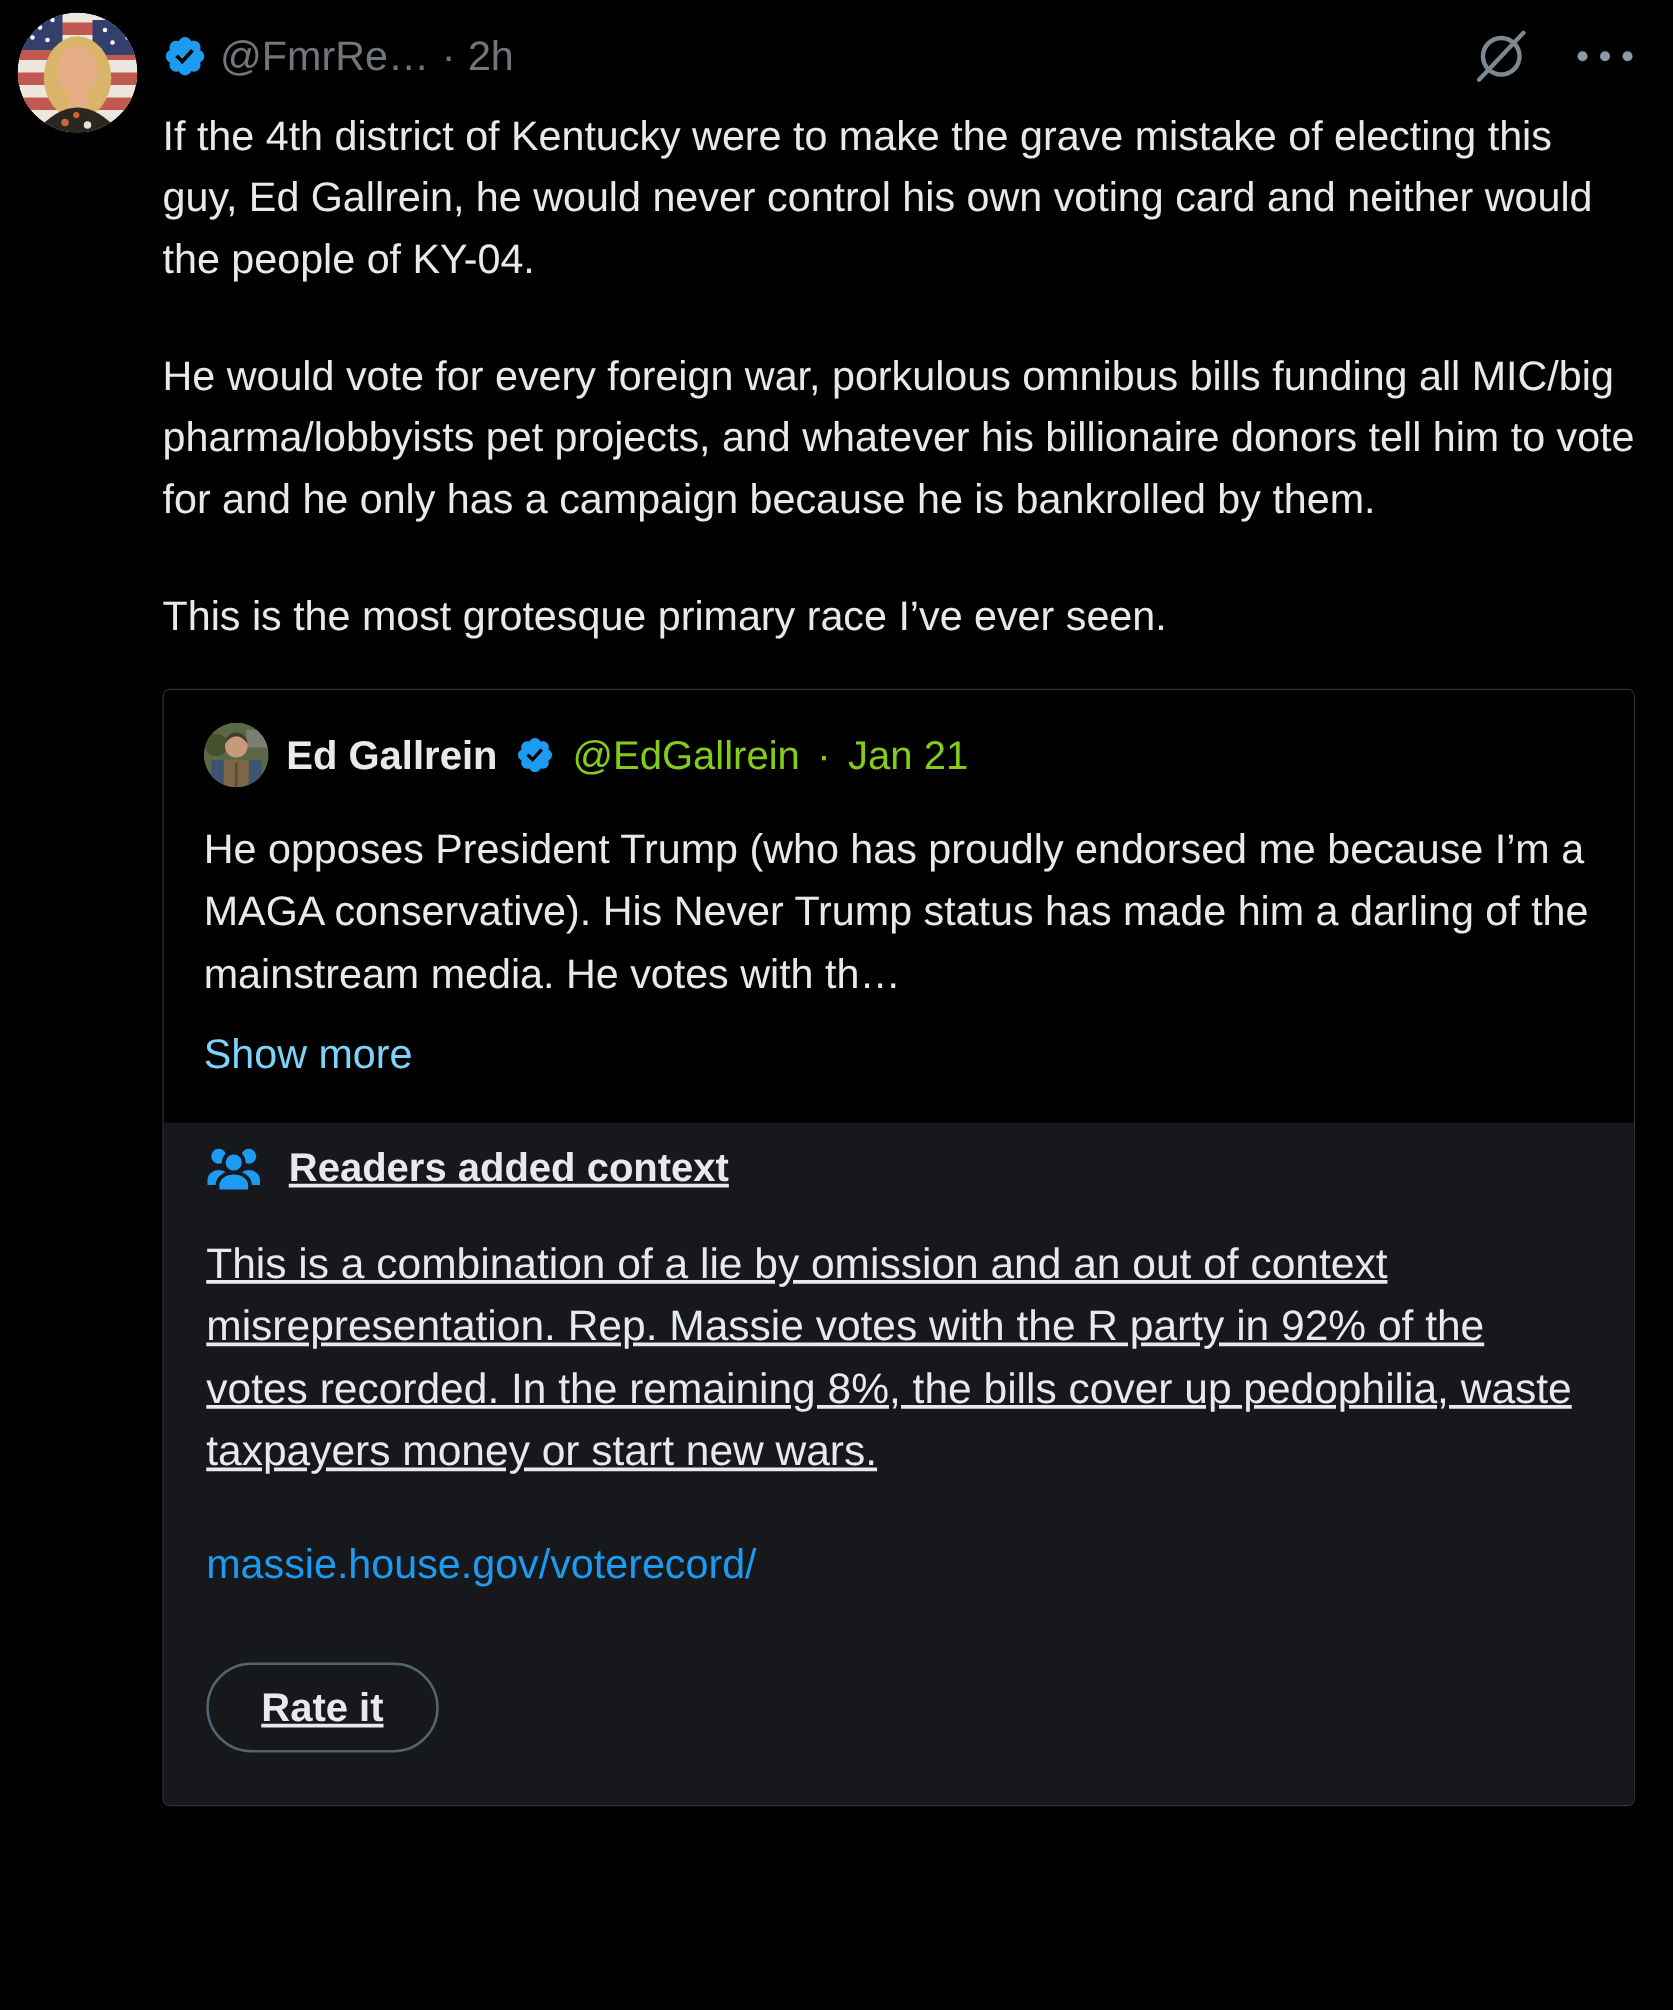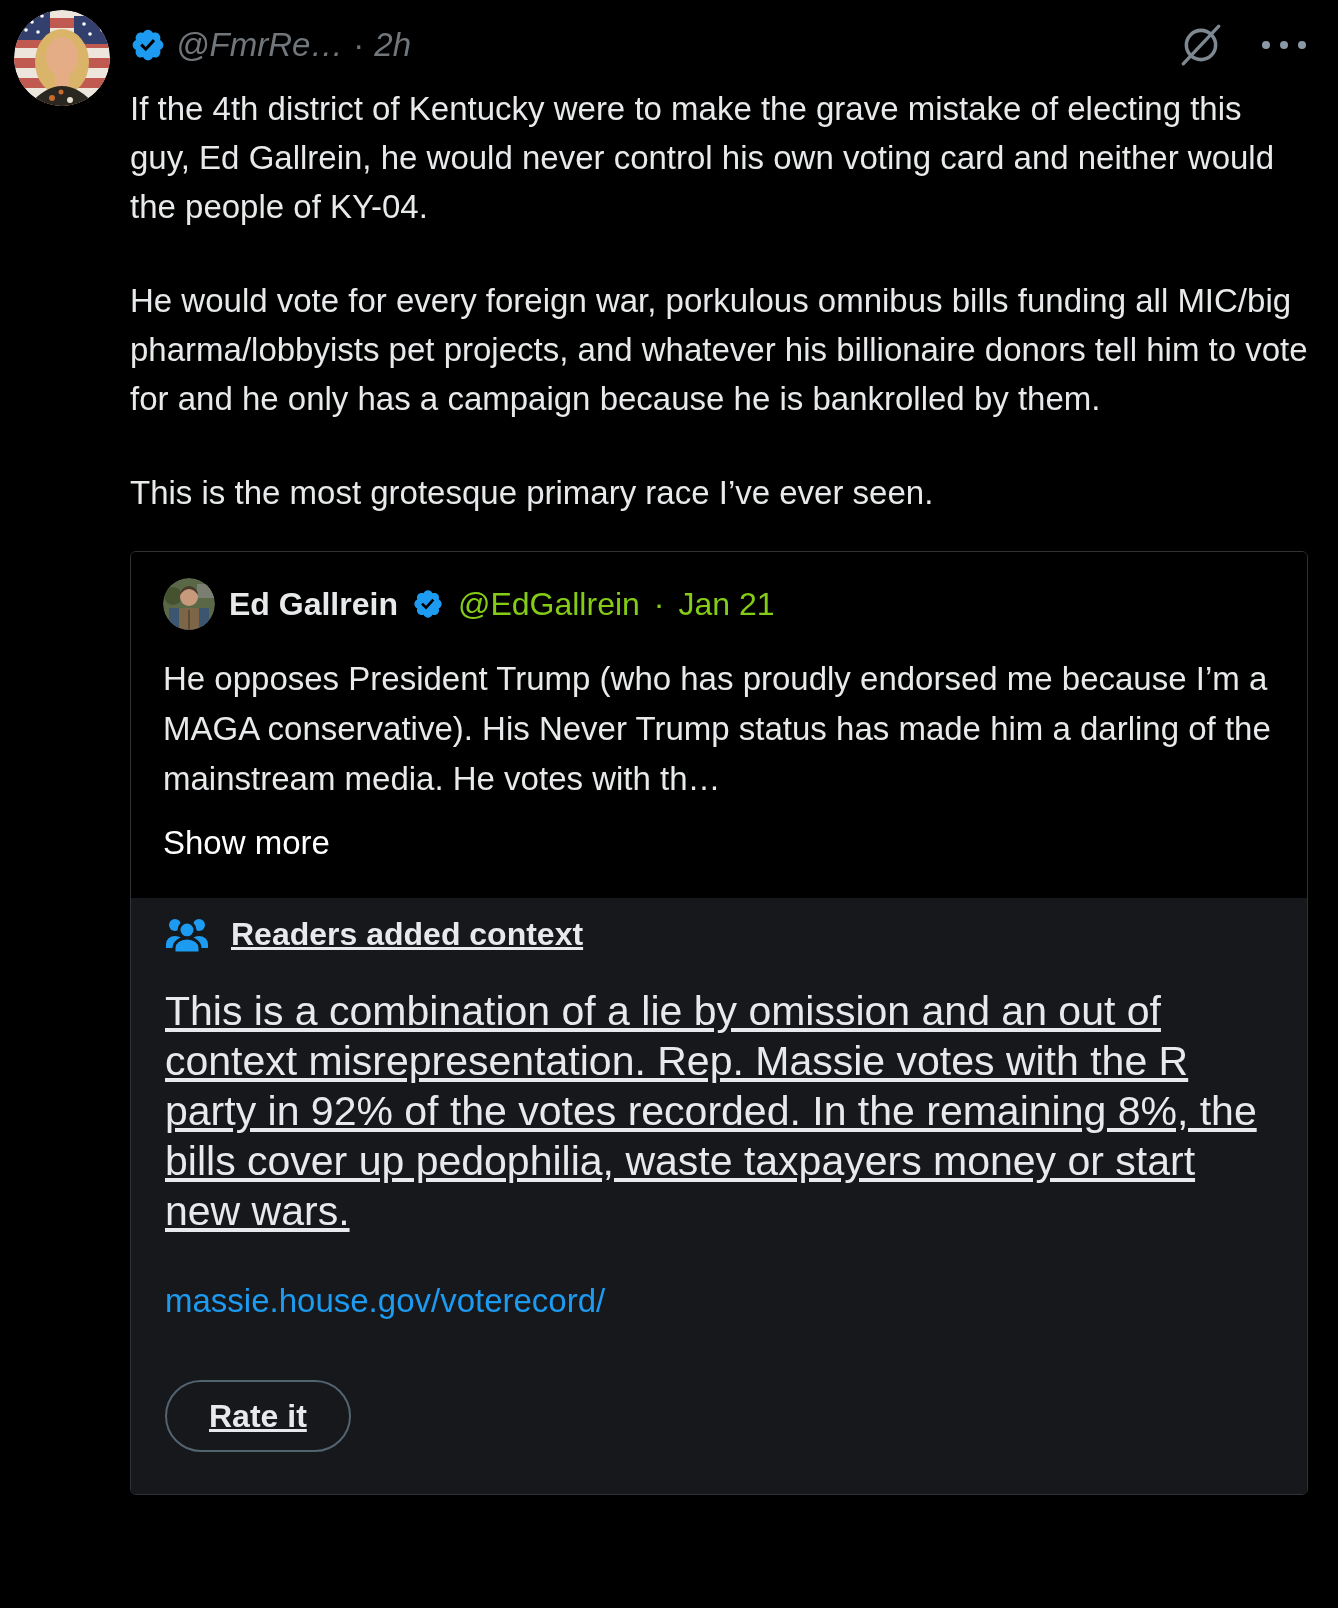--- a/index.html
+++ b/index.html
@@ -15,21 +15,21 @@
     width: 96px; height: 96px; border-radius: 50%; overflow: hidden;
     cursor: pointer;
   }
   .content { margin-left: 130px; margin-right: 30px; padding-top: 22px; }
 
   
   .header-row { display: flex; align-items: center; column-gap: 10px; font-size: 33px; line-height: 44px; white-space: nowrap; }
   .display-name { font-weight: 700; color: #e7e9ea; cursor: pointer; }
   .badge { width: 36px; height: 36px; flex: 0 0 auto; }
   .handle, .sep, .time { color: #71767b; }
-  .handle, .time { cursor: pointer; font-style: italic; }
+  .handle, .time { cursor: pointer; }
   .header-actions { margin-left: auto; display: flex; align-items: center; gap: 36px; }
   .icon-btn { background: none; border: none; cursor: pointer; display: flex; align-items: center; padding: 0; }
 
   
   .tweet-body { margin-top: 16px; font-size: 33px; line-height: 49px; color: #e7e9ea; }
   .tweet-body p { margin-bottom: 45px; }
   .tweet-body p:last-child { margin-bottom: 0; }
 
   
   .quote-card {
@@ -38,28 +38,28 @@
   }
   .quote-main { padding: 26px 32px 30px; background: #000; }
   .quote-header { display: flex; align-items: center; gap: 14px; font-size: 32px; white-space: nowrap; }
   .avatar-quote { width: 52px; height: 52px; border-radius: 50%; overflow: hidden; flex: 0 0 auto; }
   .q-name { font-weight: 700; color: #e7e9ea; }
   .badge-sm { width: 32px; height: 32px; flex: 0 0 auto; }
   .q-meta { color: #84cc16; }
   .quote-body { margin-top: 24px; font-size: 33px; line-height: 50px; color: #e7e9ea; }
   .quote-body p { margin-bottom: 50px; }
   .quote-body p:last-child { margin-bottom: 0; }
-  .show-more { display: inline-block; margin-top: 14px; color: #ffffff; font-size: 33px; line-height: 50px; text-decoration: none; cursor: pointer; }
+  .show-more { display: inline-block; margin-top: 14px; color: #7dd3fc; font-size: 33px; line-height: 50px; text-decoration: none; cursor: pointer; }
 
   
   .note { background: #16181c; padding: 14px 34px 42px; text-decoration: underline; }
   .note-header { display: flex; align-items: center; gap: 22px; }
   .note-people-icon { width: 44px; height: 44px; flex: 0 0 auto; }
   .note-title { font-size: 32px; font-weight: 700; color: #e7e9ea; }
-  .note-body { margin-top: 30px; font-size: 41px; line-height: 50px; color: #e7e9ea; }
+  .note-body { margin-top: 30px; font-size: 34px; line-height: 50px; color: #e7e9ea; }
   .note-link { display: inline-block; margin-top: 46px; font-size: 33px; color: #1d9bf0; text-decoration: none; cursor: pointer; }
   .note-footer { margin-top: 60px; display: flex; justify-content: space-between; align-items: center; }
   .note-question { font-size: 33px; color: #e7e9ea; }
   .rate-btn {
     border: 2px solid #536471; border-radius: 999px; background: transparent;
     color: #e7e9ea; font-weight: 700; font-size: 32px; line-height: 38px;
     padding: 15px 42px; font-family: "Liberation Sans", sans-serif; cursor: pointer;
   }
 </style>
 </head>

